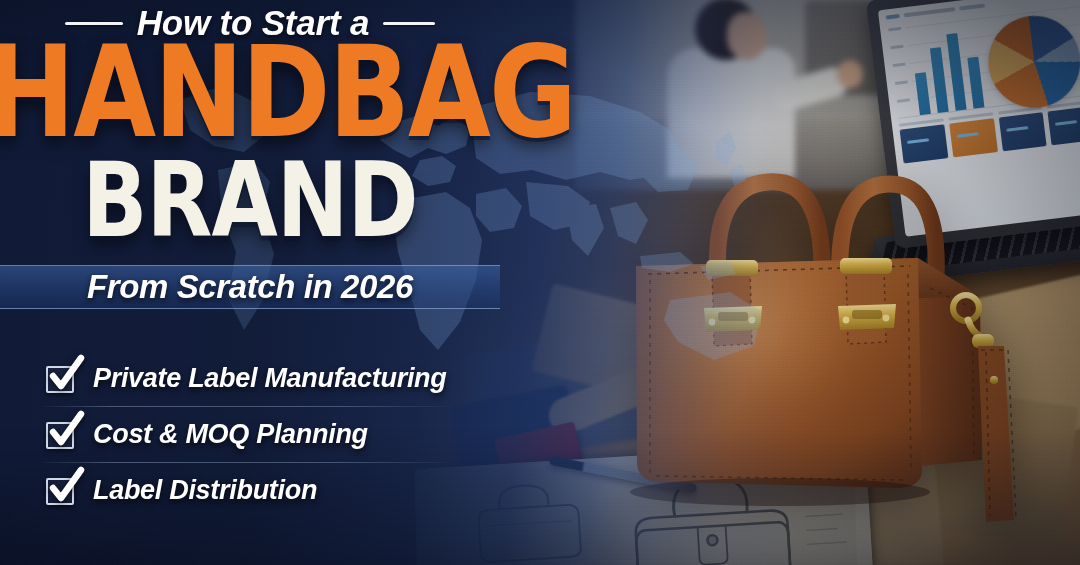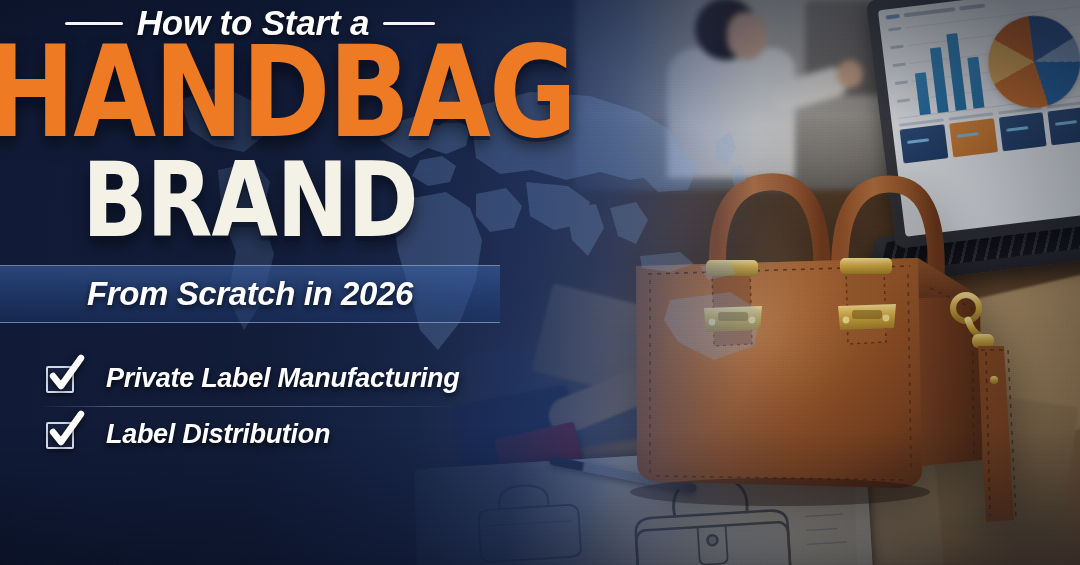--- a/index.html
+++ b/index.html
@@ -165,21 +165,21 @@
   .h2{
     position:absolute; left:0; top:157px; width:500px;
     font-size:84px; line-height:.86; font-weight:bold;
     color:#f4f1e6; letter-spacing:-1px; text-align:center;
     transform:scaleY(1.22) scaleX(1.02); transform-origin:center top;
     text-shadow:0 4px 0 rgba(10,18,40,.5), 0 7px 14px rgba(0,0,0,.5);
     font-family:"DejaVu Sans", sans-serif;
   }
 
   .subband{
-    position:absolute; left:0; top:265px; width:500px; height:58px;
+    position:absolute; left:0; top:265px; width:500px; height:44px;
     background:linear-gradient(180deg, rgba(58,96,160,.62) 0%, rgba(40,72,132,.55) 55%, rgba(30,56,108,.45) 100%);
     border-top:1px solid rgba(200,218,245,.48);
     border-bottom:1px solid rgba(200,218,245,.40);
     display:flex; align-items:center; justify-content:center;
   }
   .subband .sub{
     font-size:33px; font-weight:bold; font-style:italic; color:#ffffff;
     letter-spacing:-.4px; white-space:nowrap;
     text-shadow:0 3px 6px rgba(0,0,0,.7);
   }
@@ -196,21 +196,20 @@
   .cbox .sq{
     position:absolute; left:0; top:2px; width:28px; height:27px;
     border:2px solid #cfd9ea; border-radius:2px; background:rgba(255,255,255,.03);
     box-shadow:0 2px 4px rgba(0,0,0,.5);
   }
   .cbox svg{ position:absolute; left:-1px; top:-8px; width:40px; height:40px; overflow:visible; }
   .clabel{
     font-size:27px; font-weight:bold; font-style:italic; color:#ffffff;
     letter-spacing:-.3px; white-space:nowrap;
     text-shadow:0 3px 6px rgba(0,0,0,.72);
-    margin-left:13px;
   }
 </style>
 </head>
 <body>
 
 <div class="poster">
 
   <div class="photo">
     <div class="desk-base"></div>
 
@@ -453,20 +452,29 @@
         <span class="cbox">
           <span class="sq"></span>
           <svg viewBox="0 0 40 40">
             <path d="M8 20 L16 30 L36 2" fill="none" stroke="#ffffff" stroke-width="6.5" stroke-linecap="round" stroke-linejoin="round" style="filter:drop-shadow(0 2px 3px rgba(0,0,0,.6))"></path>
           </svg>
         </span>
         <span class="clabel">Private Label Manufacturing</span>
       </div>
 
 
+      <div class="citem">
+        <span class="cbox">
+          <span class="sq"></span>
+          <svg viewBox="0 0 40 40">
+            <path d="M8 20 L16 30 L36 2" fill="none" stroke="#ffffff" stroke-width="6.5" stroke-linecap="round" stroke-linejoin="round" style="filter:drop-shadow(0 2px 3px rgba(0,0,0,.6))"></path>
+          </svg>
+        </span>
+        <span class="clabel">Cost &amp; MOQ Planning</span>
+      </div>
 
       <div class="citem">
         <span class="cbox">
           <span class="sq"></span>
           <svg viewBox="0 0 40 40">
             <path d="M8 20 L16 30 L36 2" fill="none" stroke="#ffffff" stroke-width="6.5" stroke-linecap="round" stroke-linejoin="round" style="filter:drop-shadow(0 2px 3px rgba(0,0,0,.6))"></path>
           </svg>
         </span>
         <span class="clabel">Label Distribution</span>
       </div>

